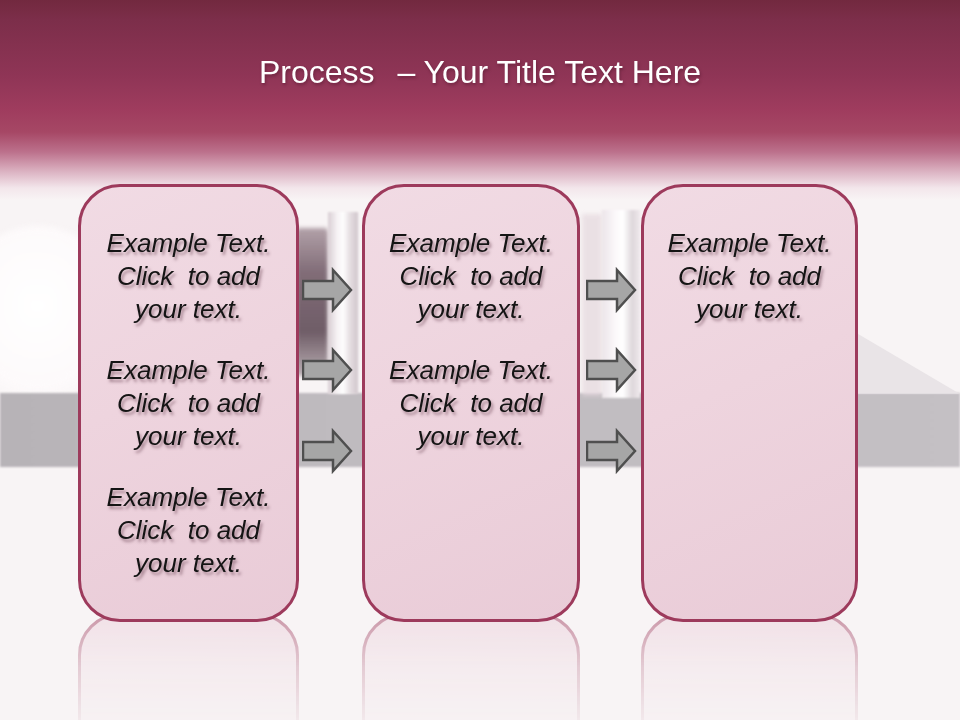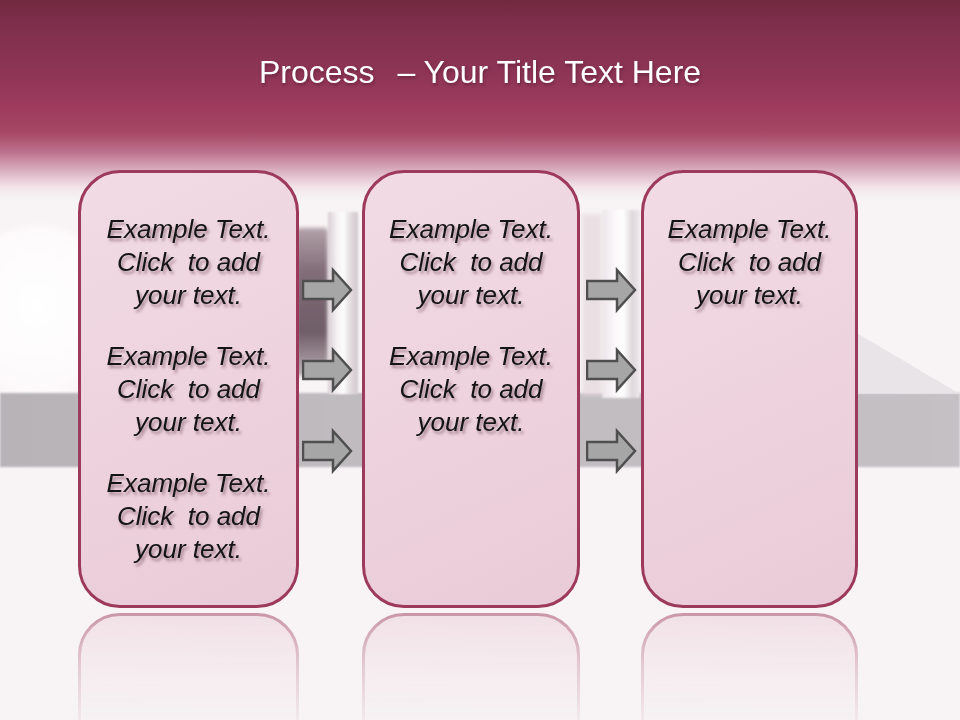--- a/index.html
+++ b/index.html
@@ -56,21 +56,21 @@
     opacity:.7; filter:blur(2px);
   }
   .bg-glass2 {
     left:602px; top:210px; width:38px; height:188px;
     background:linear-gradient(90deg,#ece5e9 0%,#fbf8fa 35%,#ffffff 55%,#ded7db 80%,#efe9ec 100%);
     filter:blur(1px);
   }
 
   
   .panel {
-    position:absolute; top:170px; height:438px; z-index:3; box-sizing:border-box;
+    position:absolute; top:184px; height:438px; z-index:3; box-sizing:border-box;
     border:3px solid #9d3a5c; border-radius:42px;
     background:linear-gradient(155deg,#f1dbe4 0%,#eed4de 45%,#e9cbd7 100%);
     display:flex; flex-direction:column; align-items:center; padding-top:40px;
   }
   .p1 { left:78px;  width:221px; }
   .p2 { left:362px; width:218px; }
   .p3 { left:641px; width:217px; }
   .block {
     text-align:center; font-style:italic; font-size:26px; line-height:33px;
     color:#141414; text-shadow:2px 3px 3px rgba(96,56,72,.5);

